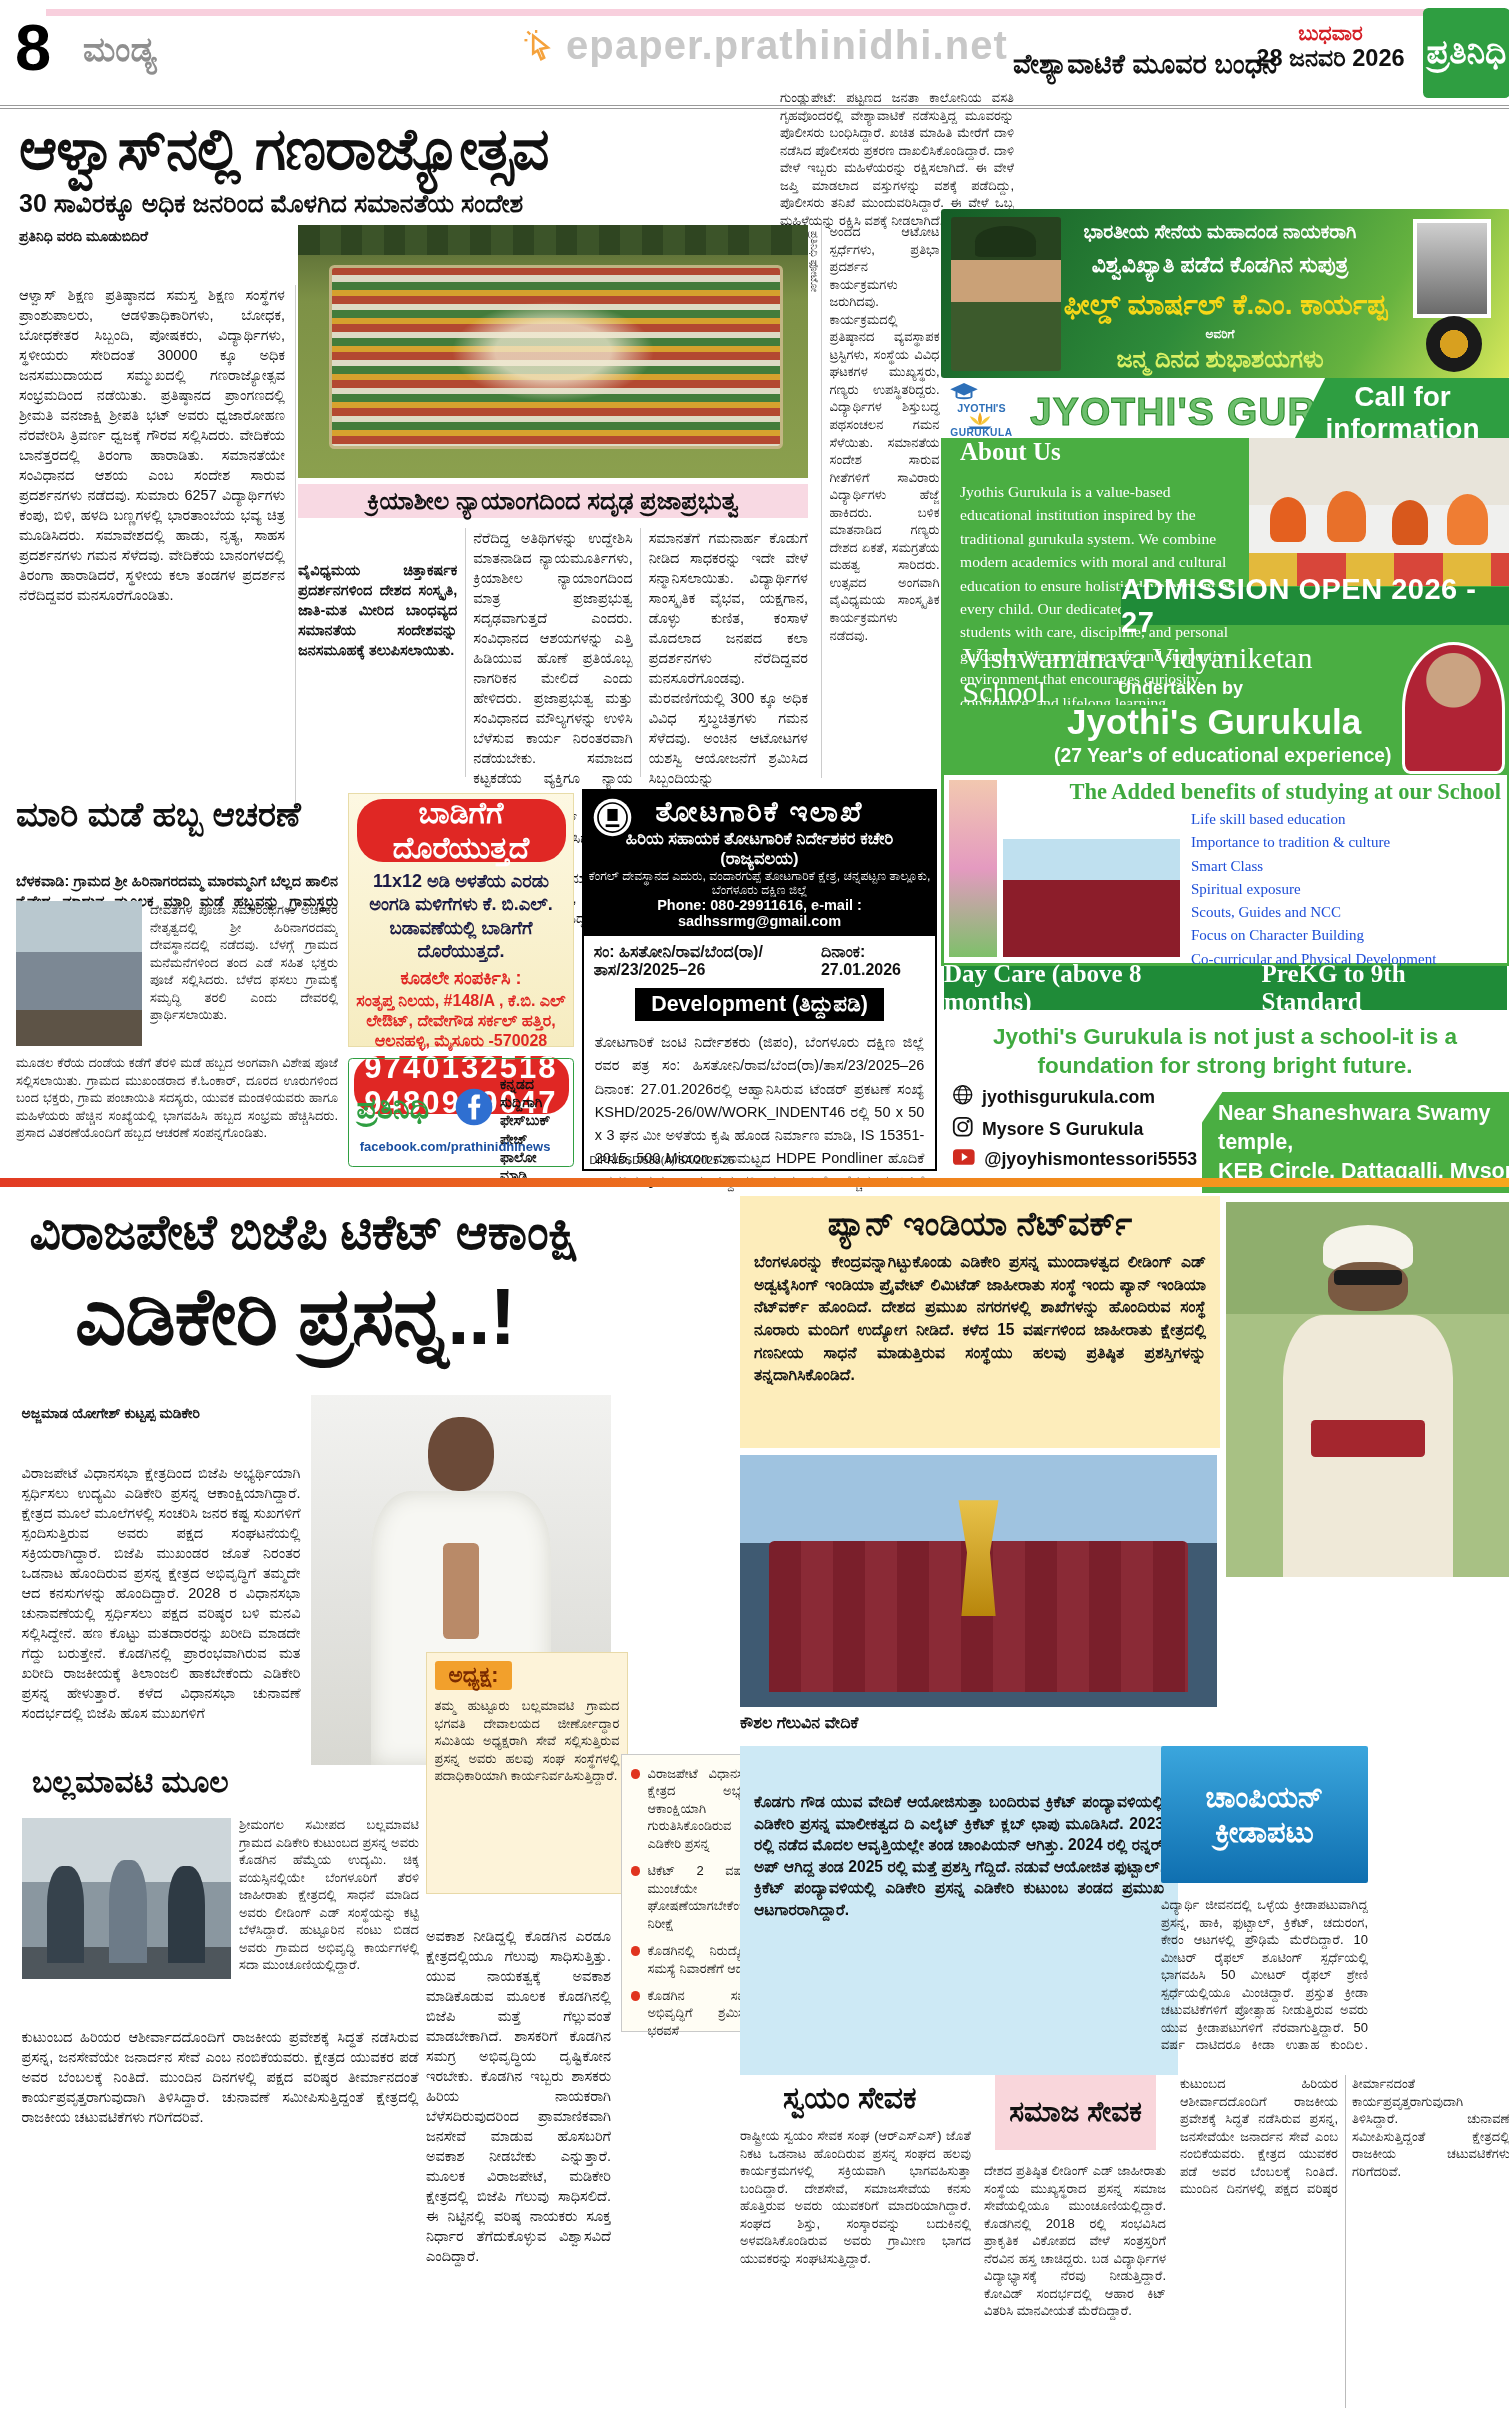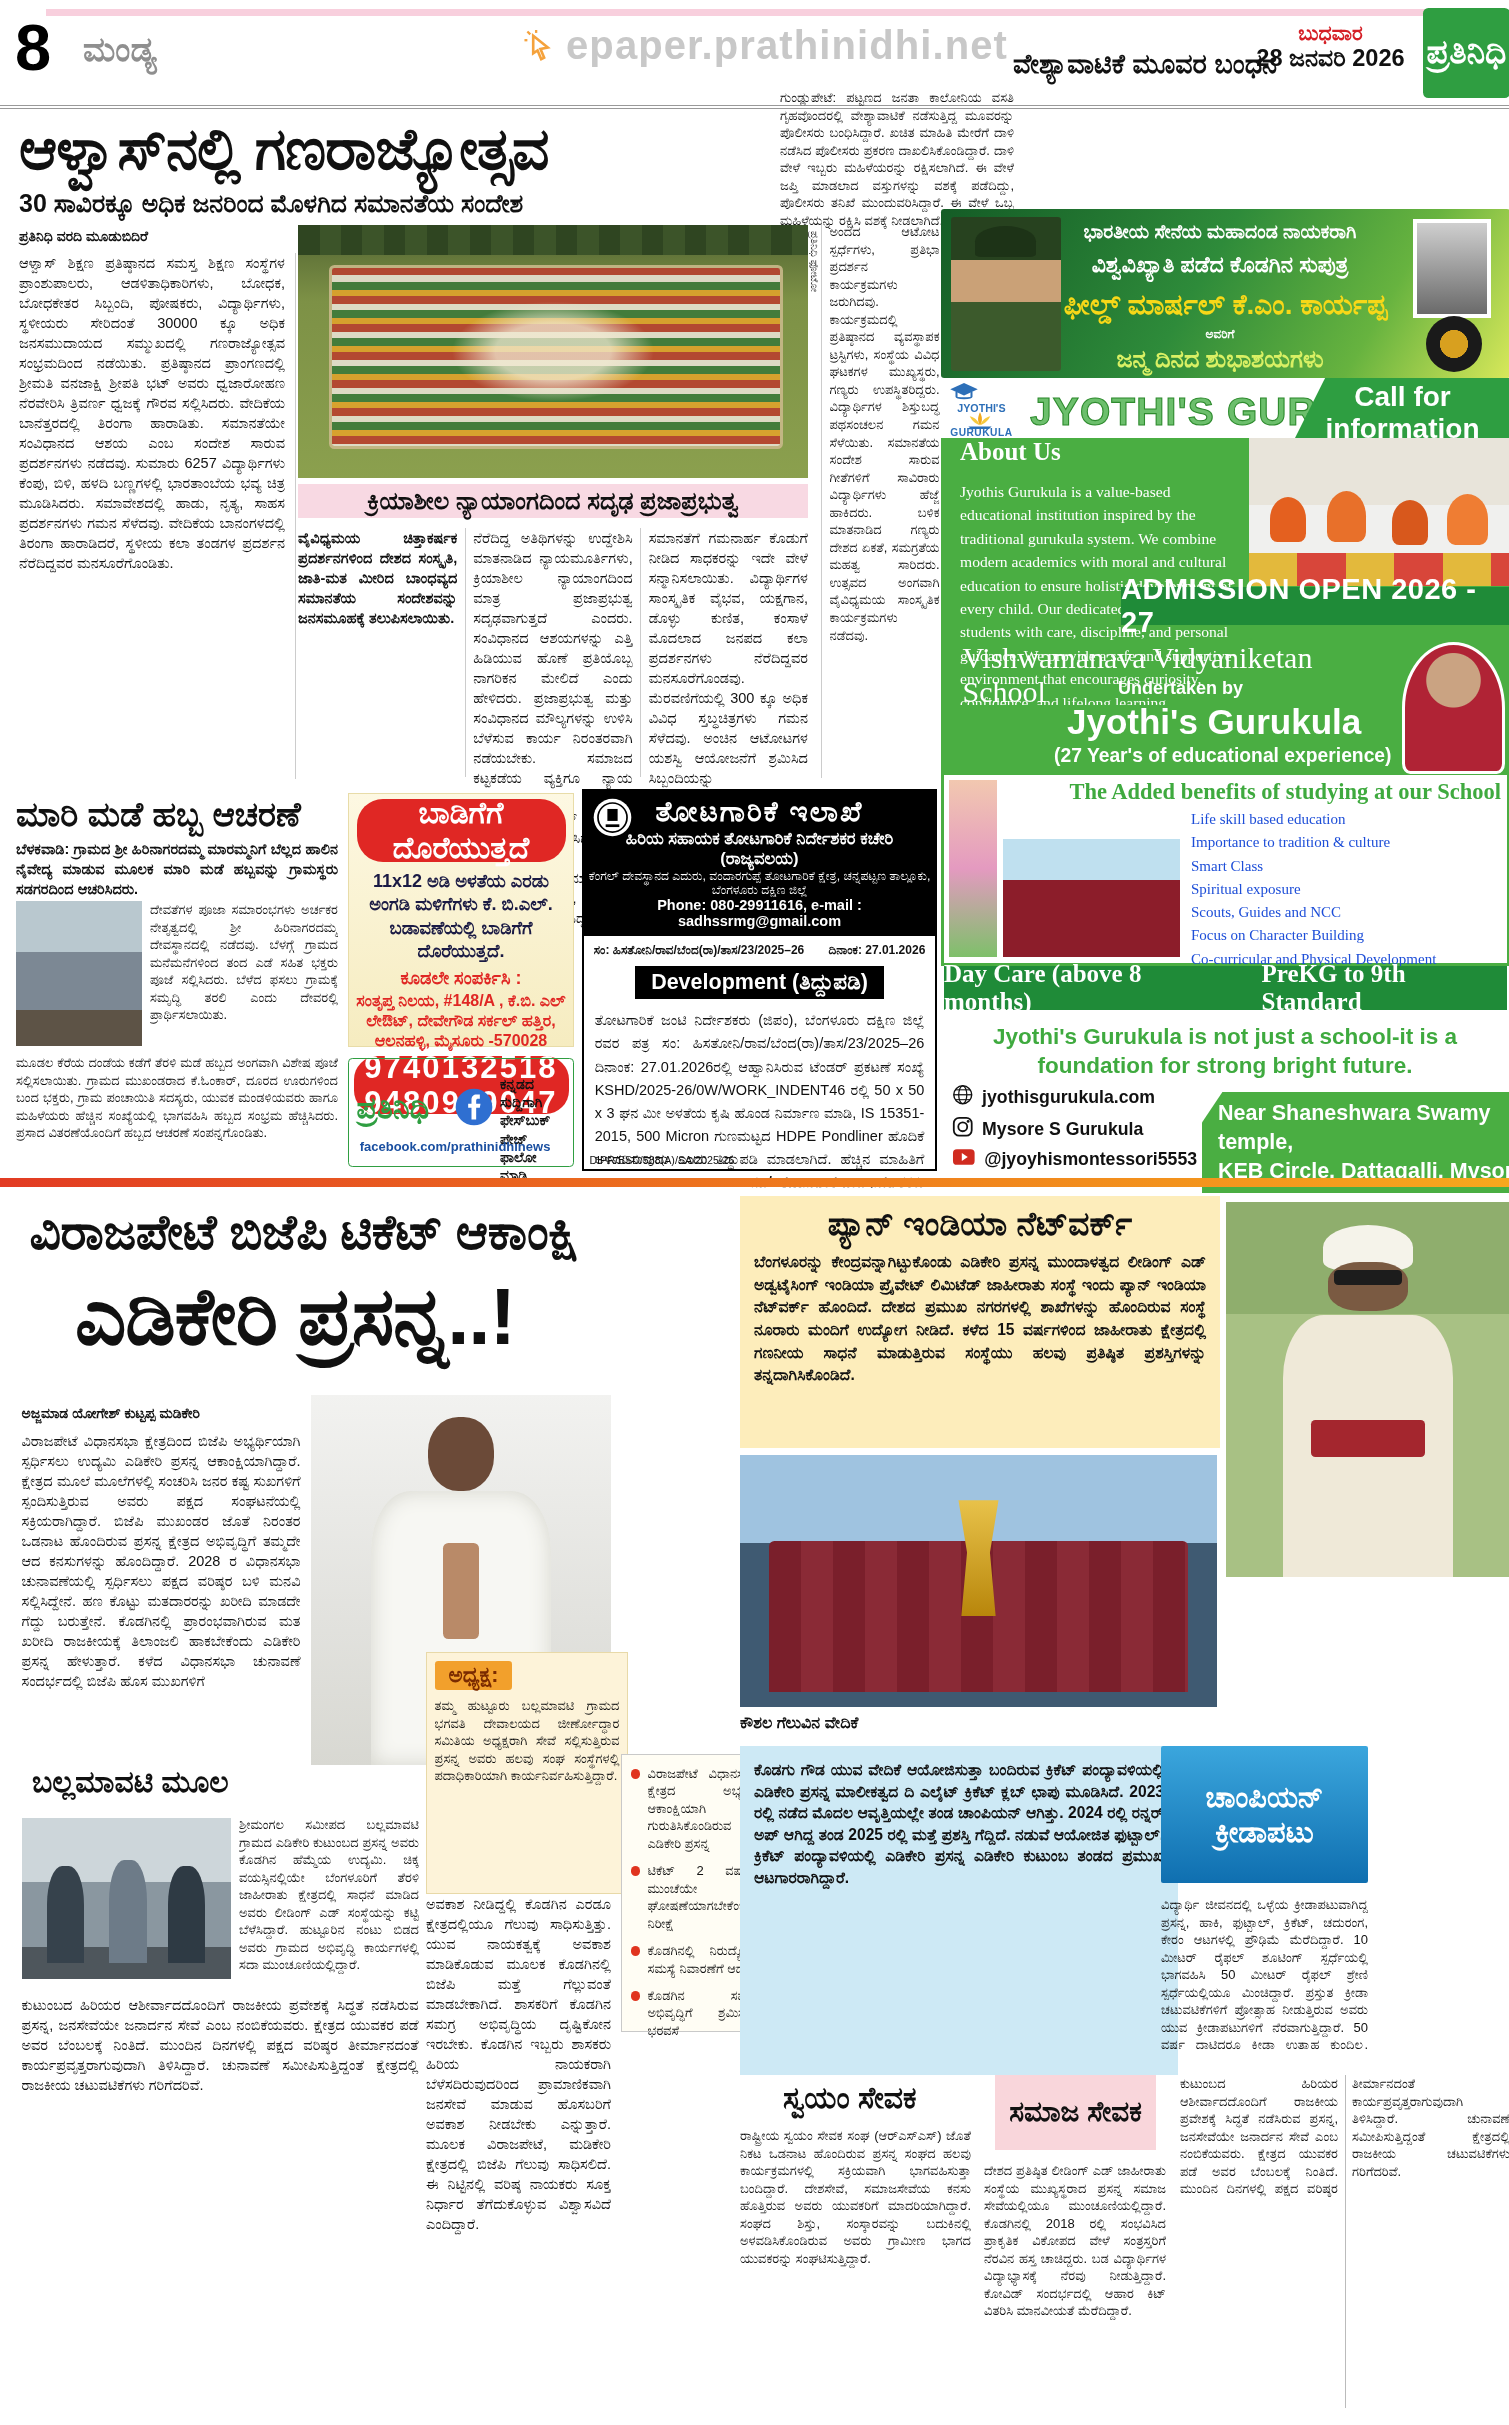--- a/index.html
+++ b/index.html
@@ -2,21 +2,21 @@
 <html style="font-size:8.6px"><head>
 <meta charset="utf-8">
 <style>
   html,body{margin:0;padding:0;background:#e8e8e8;}
   .page{position:relative;width:1510px;height:2426px;background:#ffffff;overflow:hidden;
         font-family:"Liberation Sans","DejaVu Sans",sans-serif;color:#111;}
   .abs{position:absolute;}
   .kn{font-family:"Liberation Sans","DejaVu Sans",sans-serif;}
   .serif{font-family:"Liberation Serif","DejaVu Serif",serif;}
   .b{font-weight:bold;}
-  .body-txt{font-size:14.5px;line-height:1.38;text-align:justify;overflow:hidden;}
+  .body-txt{font-size:14.5px;line-height:1.38;text-align:justify;overflow:hidden;margin-top:32px;}
   .small-txt{font-size:13px;line-height:1.35;text-align:justify;overflow:hidden;}
   .colrule{border-left:0.5px solid #bbb;}
   
   .hdr-pink{background:#f8cfdd;}
   .hdr-num{font-size:65px;font-weight:bold;color:#000;line-height:1;}
   .hdr-sec{font-size:34px;font-weight:bold;color:#8f8f8f;}
   .hdr-site{font-size:40px;font-weight:bold;color:#c8c8c8;letter-spacing:1.1px;}
   .hdr-day{font-size:20.4px;font-weight:bold;color:#d51f26;}
   .hdr-date{font-size:23.6px;font-weight:bold;color:#111;}
   .logo-box{background:#2f9e41;border-radius:5.4px;color:#fff;display:flex;align-items:center;justify-content:center;
@@ -41,21 +41,21 @@
   .rent-addr{color:#e02724;font-weight:bold;font-size:16px;text-align:center;line-height:1.25;}
   .rent-phones{background:#e02724;border-radius:23.6px;color:#fff;font-weight:bold;font-size:31px;letter-spacing:2.1px;
                display:flex;flex-direction:column;align-items:center;justify-content:center;line-height:1.15;}
   
   .corr{border:2.1px solid #000;background:#fff;}
   .corr-head{background:#000;color:#fff;text-align:center;}
   .corr-dept{font-size:28px;font-weight:bold;letter-spacing:2.1px;}
   .corr-office{font-size:16.6px;font-weight:bold;}
   .corr-addr{font-size:12.3px;}
   .corr-phone{font-size:14.5px;font-weight:bold;}
-  .corr-ref{font-size:12px;font-weight:bold;display:flex;justify-content:space-between;}
+  .corr-ref{font-size:16px;font-weight:bold;display:flex;justify-content:space-between;}
   .corr-title{background:#000;color:#fff;font-size:21.5px;font-weight:bold;padding:4.3px 16px;display:inline-block;}
   .corr-body{font-size:14.5px;line-height:1.6;text-align:justify;}
   .corr-sign{font-size:14px;font-weight:bold;text-align:right;line-height:1.4;}
   .corr-foot{font-size:10.7px;}
   
   .army{background:linear-gradient(120deg,#145c26,#2e8b3a 45%,#67b33f 75%,#d8e85a);border-radius:3.2px;}
   .army-line{color:#fff;font-weight:bold;text-align:center;}
   .army-name{color:#f7d818;font-weight:bold;text-align:center;}
   .army-wish{color:#d9f064;font-weight:bold;text-align:center;font-family:"Liberation Serif","DejaVu Serif",serif;}
   

